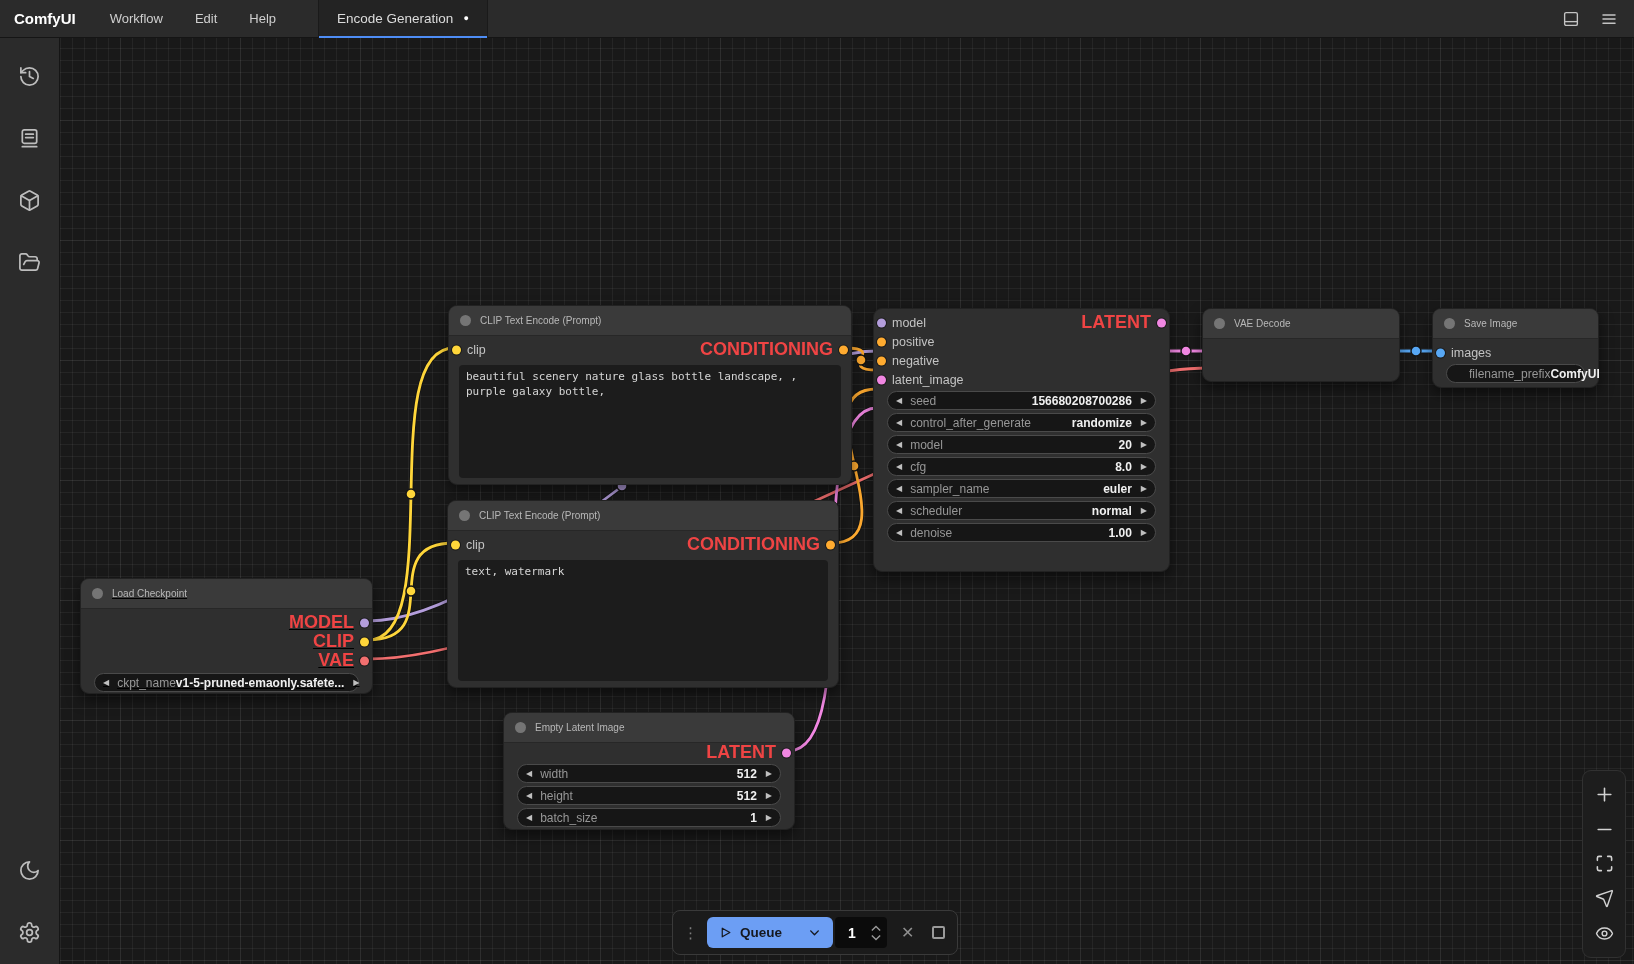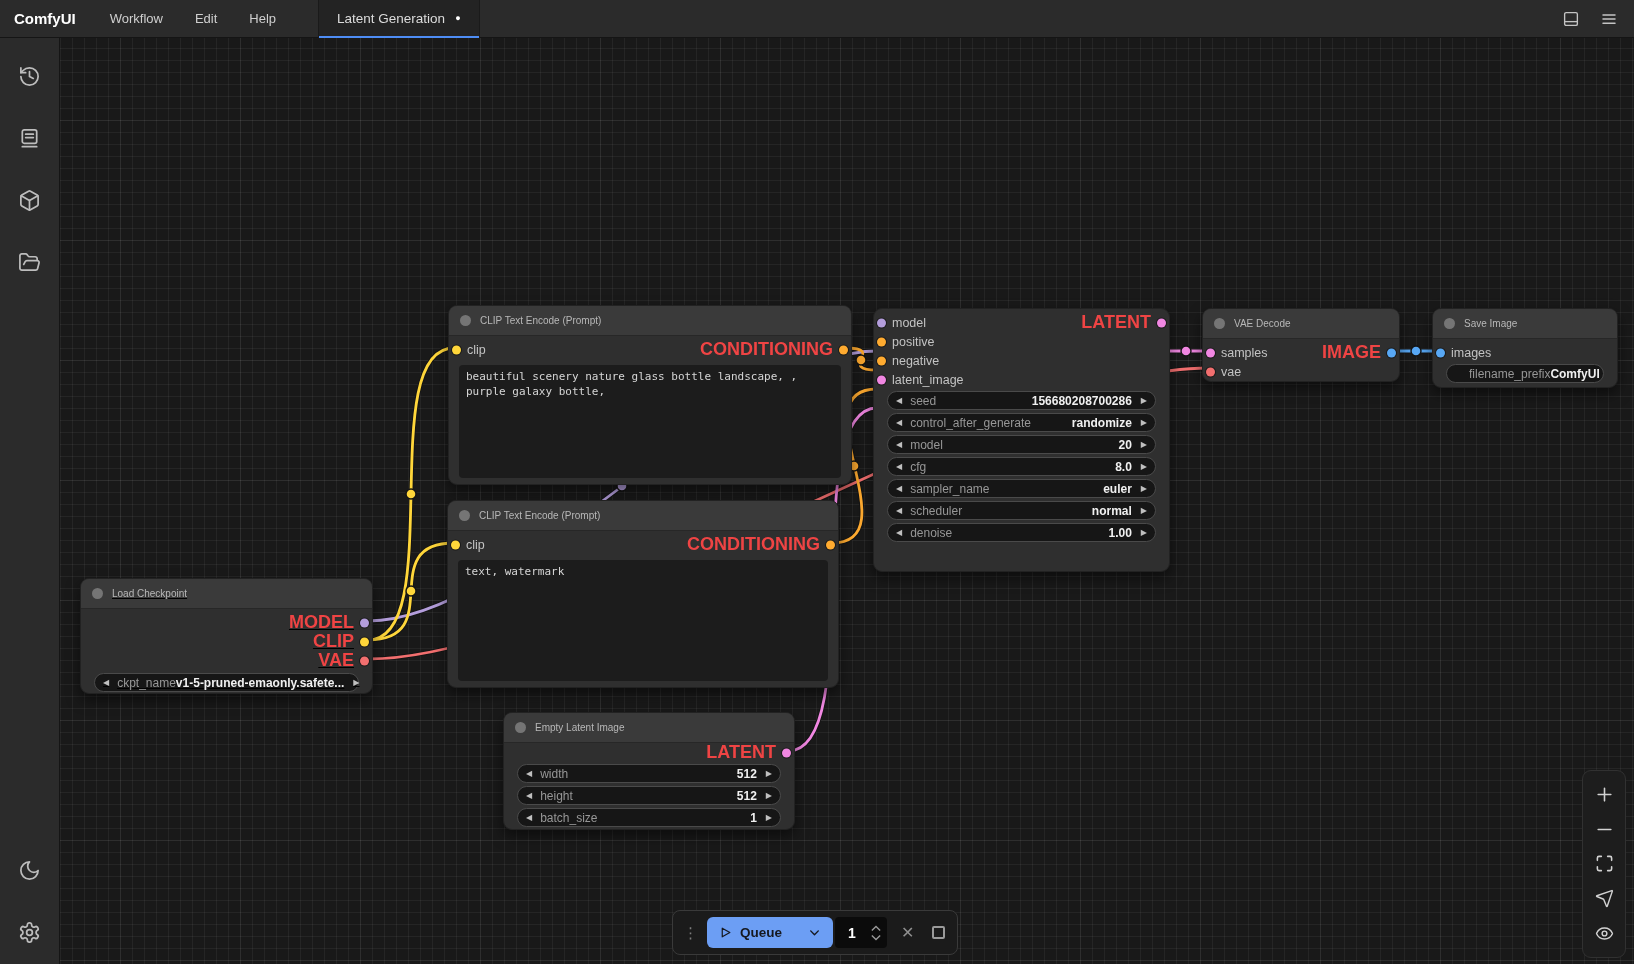--- a/index.html
+++ b/index.html
@@ -280,35 +280,23 @@
         <span class="w-arrow">▶</span>
       </div>
     </div>
   </div>
 
   <div class="node" style="left:1202px;top:308px;width:198px;height:74px;">
     <div class="node-header">
       <span class="node-dot"></span>
       <span class="node-title">VAE Decode</span>
     </div>
-    <div class="node-body">
-      <div class="port-row">
-        <span class="port-dot in" style="background-color: rgb(241, 135, 226);"></span>
-        <span class="in-label">samples</span>
-        <span class="out-label">IMAGE</span>
-        <span class="port-dot out" style="background-color: rgb(88, 168, 245);"></span>
-      </div>
-      <div class="port-row">
-        <span class="port-dot in" style="background-color: rgb(242, 111, 111);"></span>
-        <span class="in-label">vae</span>
-      </div>
-    </div>
-  </div>
-
-  <div class="node" style="left:1432px;top:308px;width:186px;height:80px;">
+  </div>
+
+  <div class="node" style="left:1432px;top:308px;width:167px;height:80px;">
     <div class="node-header">
       <span class="node-dot"></span>
       <span class="node-title">Save Image</span>
     </div>
     <div class="node-body">
       <div class="port-row">
         <span class="port-dot in" style="background-color: rgb(88, 168, 245);"></span>
         <span class="in-label">images</span>
       </div>
       <div class="widget" style="margin-top:2px;">
@@ -375,21 +363,21 @@
         </svg>
     </span>
   </div>
 
   <div id="topbar">
     <span class="logo">ComfyUI</span>
     <span class="menu-item">Workflow</span>
     <span class="menu-item">Edit</span>
     <span class="menu-item">Help</span>
     <div class="tab">
-      <span class="tab-label">Latent Generation</span>
+      <span class="tab-label">Encode Generation</span>
       <span class="tab-dot">●</span>
       <span class="underline" style="background-color: rgb(78, 141, 245);"></span>
     </div>
     <div id="topbar-right">
       <svg class="tb-icon" viewBox="0 0 24 24" fill="none" stroke="currentColor" stroke-width="1.8" stroke-linejoin="round">
           <rect x="3.5" y="3.5" width="17" height="17" rx="2"></rect>
           <path d="M3.5 15.5h17"></path>
         </svg>
       <svg class="tb-icon" viewBox="0 0 24 24" fill="none" stroke="currentColor" stroke-width="2" stroke-linecap="round">
           <path d="M4 6.5h16M4 12h16M4 17.5h16"></path>

